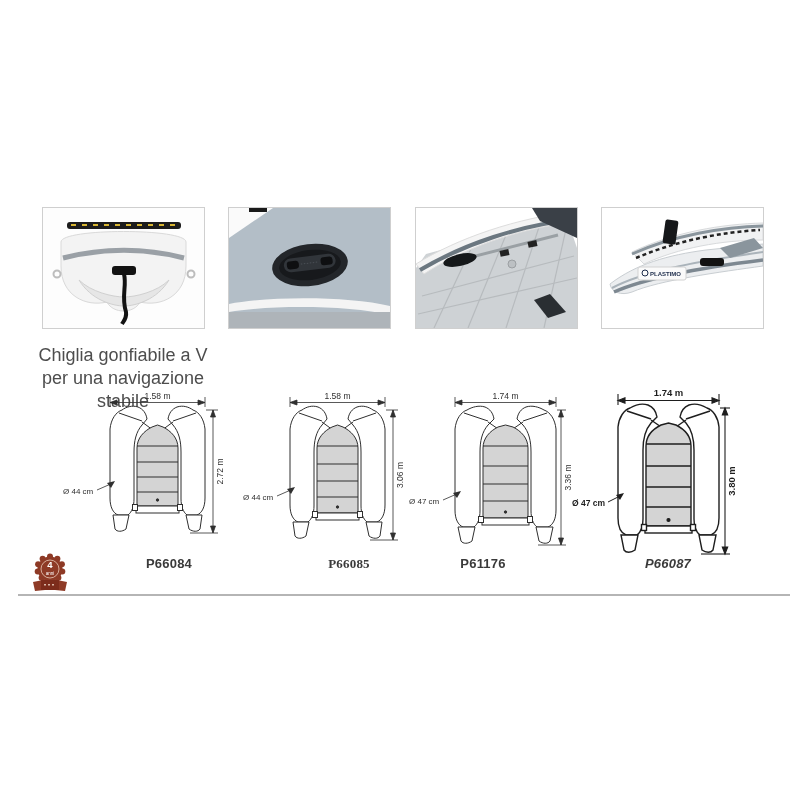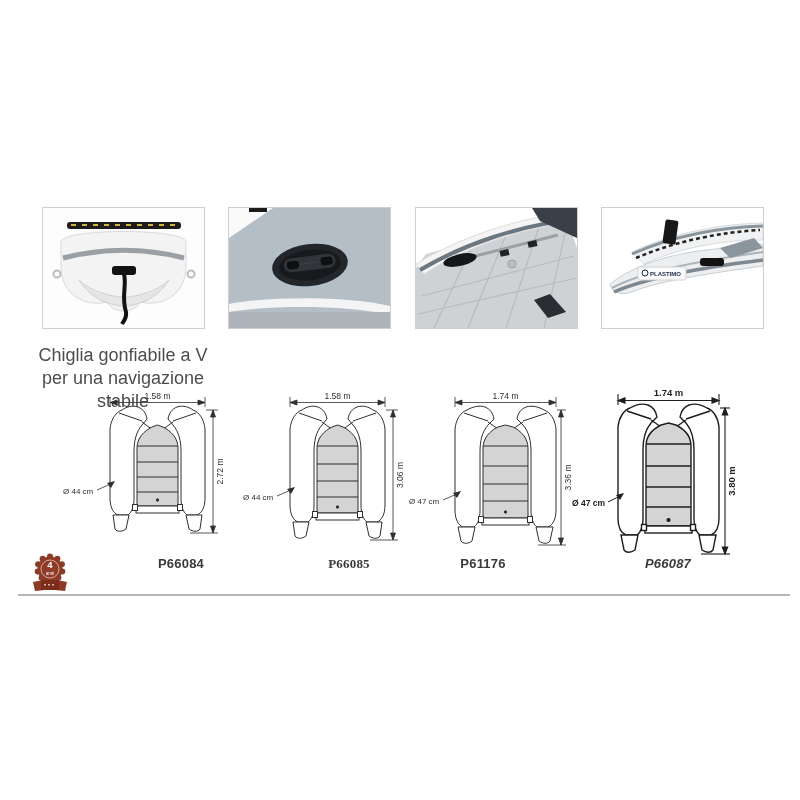--- a/index.html
+++ b/index.html
@@ -294,21 +294,21 @@
       </g>
       <text class="dim-label-bold" transform="rotate(-90 164 97)" x="164" y="97" text-anchor="middle">3.80 m</text>
       <g>
         <text class="dia-label-bold" x="1" y="122">Ø 47 cm</text>
         <path d="M37,118 L51,111" stroke="#1e1e1e" stroke-width="1" fill="none"></path>
         <polygon points="53,109 45,111 49,116" fill="#1e1e1e"></polygon>
       </g>
     </svg>
   </div>
 
-  <div class="code" style="left:94px;text-align:right;">P66084</div>
+  <div class="code" style="left:114px;">P66084</div>
   <div class="code" style="left:294px;font-family:Liberation Serif, serif;">P66085</div>
   <div class="code" style="left:428px;">P61176</div>
   <div class="code" style="left:613px;font-style:italic;">P66087</div>
 
   <svg style="position:absolute;left:30px;top:552px;z-index:2;" width="40" height="44" viewBox="0 0 40 44">
     <g fill="#8e3a26">
       <g>
         <circle cx="20" cy="4.5" r="3"></circle>
           <circle cx="27.4" cy="6.7" r="3"></circle>
           <circle cx="31.9" cy="12.3" r="3"></circle>

